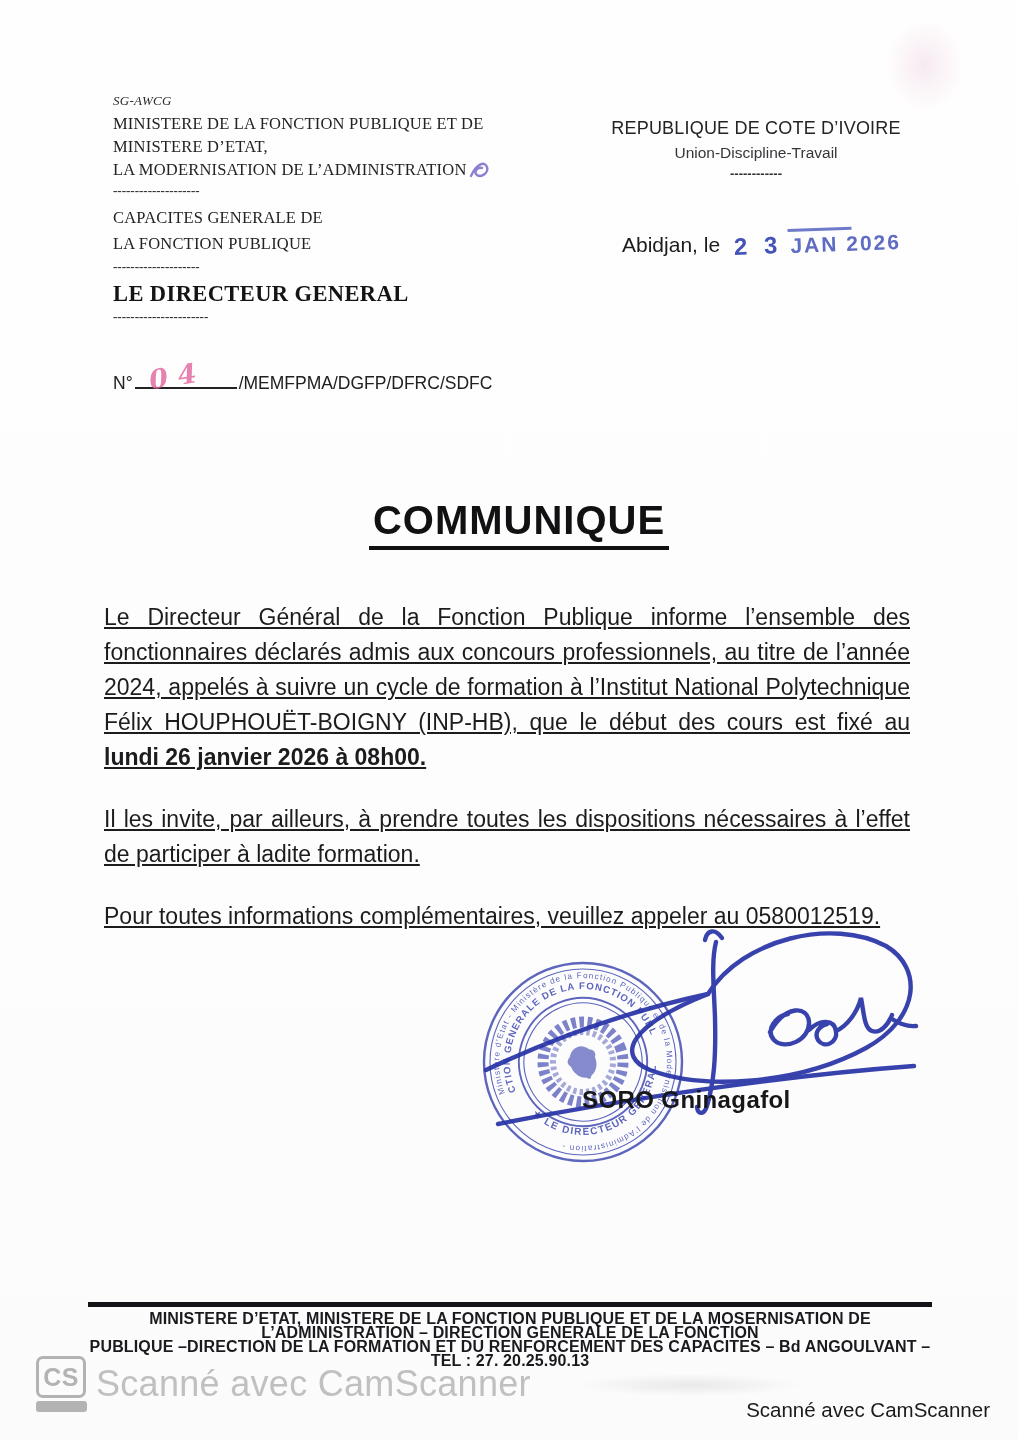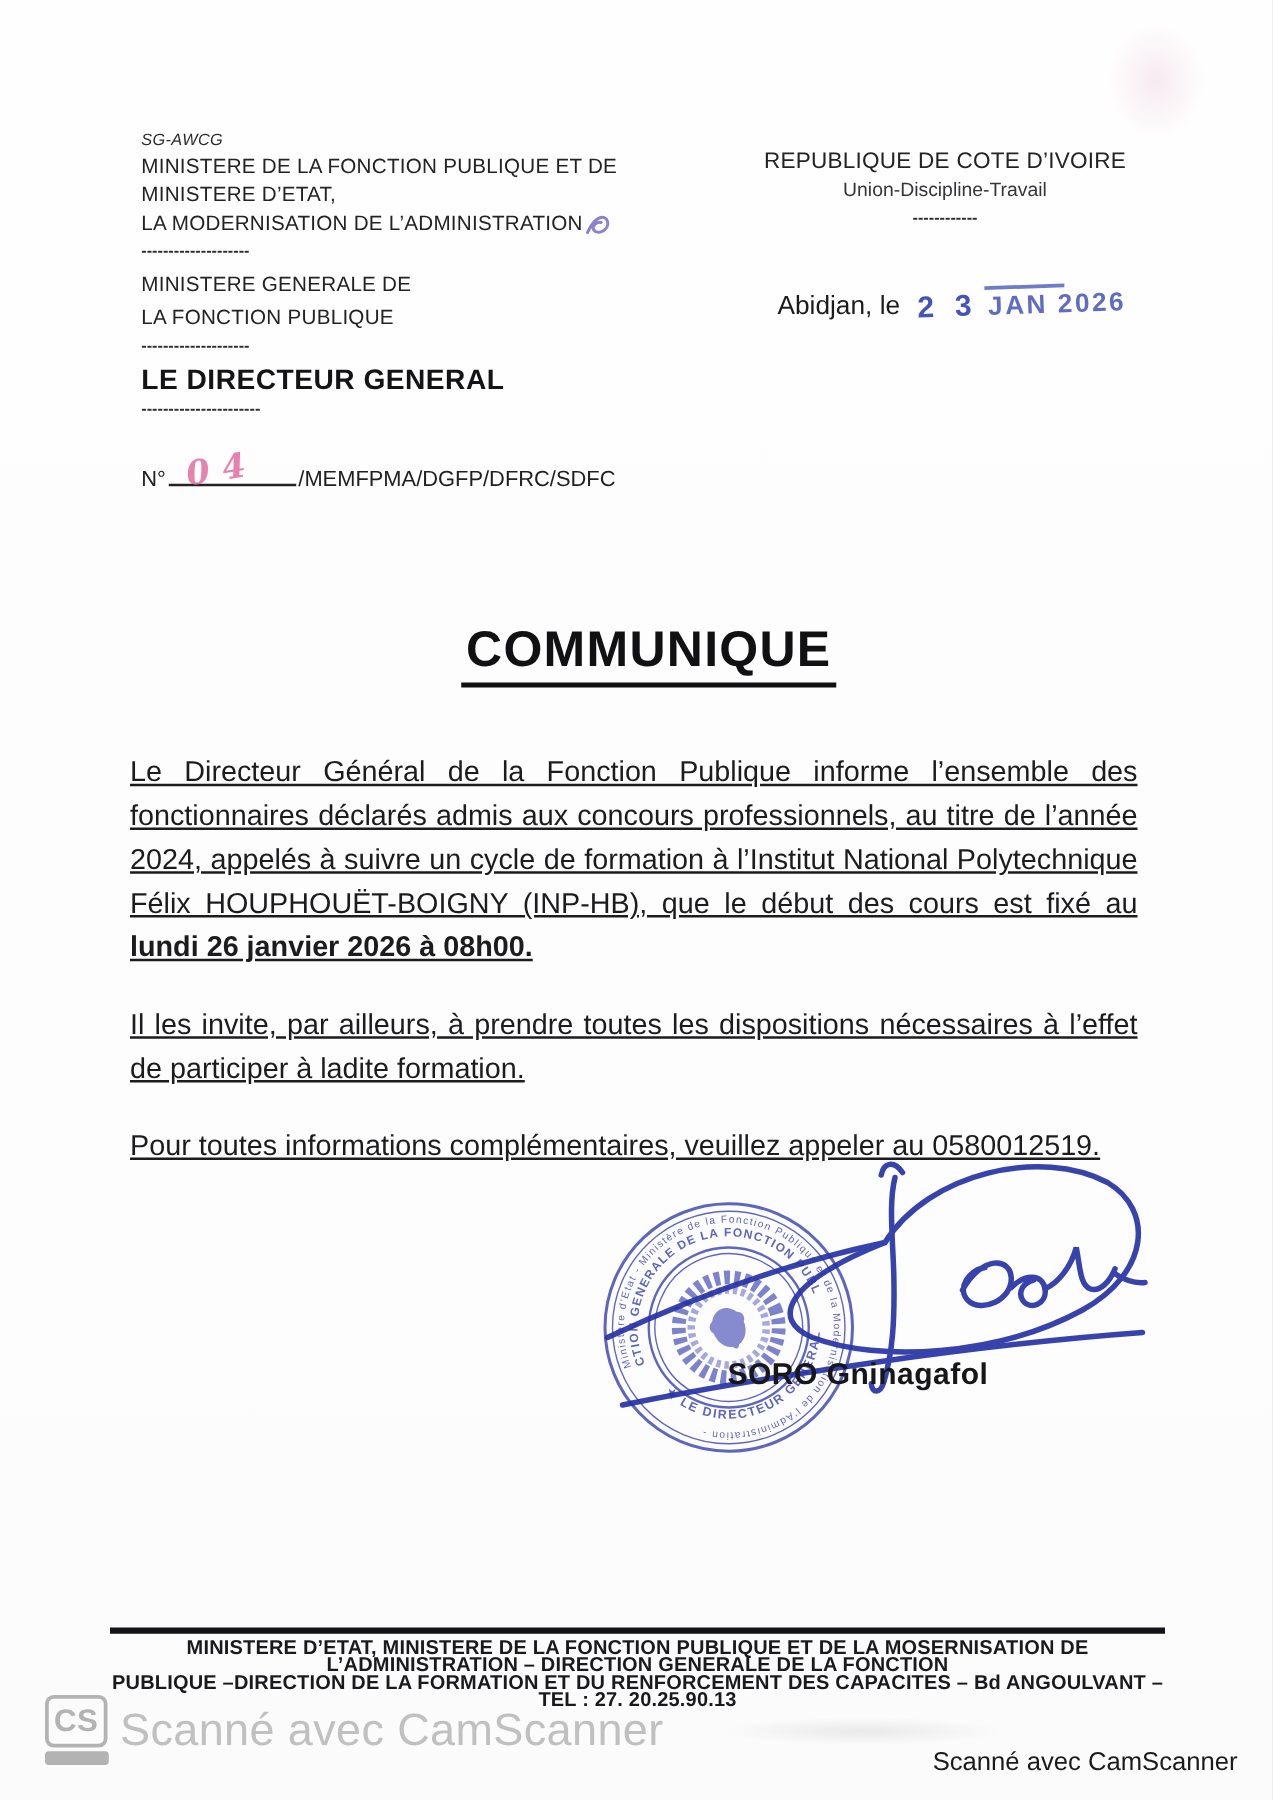--- a/index.html
+++ b/index.html
@@ -8,21 +8,21 @@
     background:linear-gradient(180deg,#fffefe 0%, #fdfdfd 60%, #fcfbfb 100%);
     font-family:"Liberation Sans", sans-serif; color:#1d1d1f; overflow:hidden;
   }
   .blotch { position:absolute; pointer-events:none; }
   .blotch.b1 { left:870px; top:0; width:110px; height:130px;
     background:radial-gradient(closest-side, rgba(238,214,228,.5), rgba(238,214,228,0) 72%); }
   .blotch.b2 { left:540px; top:1370px; width:300px; height:30px;
     background:radial-gradient(closest-side, rgba(150,150,150,.18), rgba(150,150,150,0) 75%); }
 
   
-  .hdr-left { position:absolute; left:113px; top:104px; width:430px; }
+  .hdr-left { position:absolute; left:113px; top:93px; width:430px;font-family:Liberation Serif, serif; }
   .corner-ref { font-style:italic; font-size:13px; color:#2a2a2a; margin-bottom:3px; letter-spacing:.3px; }
   .hl-line { font-size:16.5px; line-height:23px; letter-spacing:.2px; color:#232325; white-space:nowrap; }
   .hl-line .mark-wrap { display:inline-flex; align-items:flex-end; }
   .dashes { font-size:13px; line-height:13px; letter-spacing:0; color:#2e2e30; font-weight:bold; margin:3px 0 4px 0; }
   .dir-block { margin-top:8px; }
   .dir-block .hl-line { line-height:26px; }
   .director { font-size:22.5px; font-weight:bold; letter-spacing:.4px; color:#141416; margin-top:8px; }
 
   
   .hdr-right { position:absolute; left:600px; top:118px; width:312px; text-align:center; }
@@ -82,21 +82,21 @@
     <div class="hl-line">
       <span class="mark-wrap">
         <span>LA MODERNISATION DE L’ADMINISTRATION</span>
         <svg width="26" height="22" style="margin-left:1px">
           <path d="M3,17 C9,4 17,2 19,8 C21,14 12,20 8,15 C6,12 10,8 14,9" stroke="#6f62c6" stroke-width="2.4" fill="none" stroke-linecap="round" opacity="0.8"></path>
         </svg>
       </span>
     </div>
     <div class="dashes">--------------------</div>
     <div class="dir-block">
-      <div class="hl-line">MINISTERE GENERALE DE</div>
+      <div class="hl-line">CAPACITES GENERALE DE</div>
       <div class="hl-line">LA FONCTION PUBLIQUE</div>
     </div>
     <div class="dashes">--------------------</div>
     <div class="director">LE DIRECTEUR GENERAL</div>
     <div class="dashes">----------------------</div>
   </div>
 
   <div class="hdr-right">
     <div class="republic">REPUBLIQUE DE COTE D’IVOIRE</div>
     <div class="motto">Union-Discipline-Travail</div>

